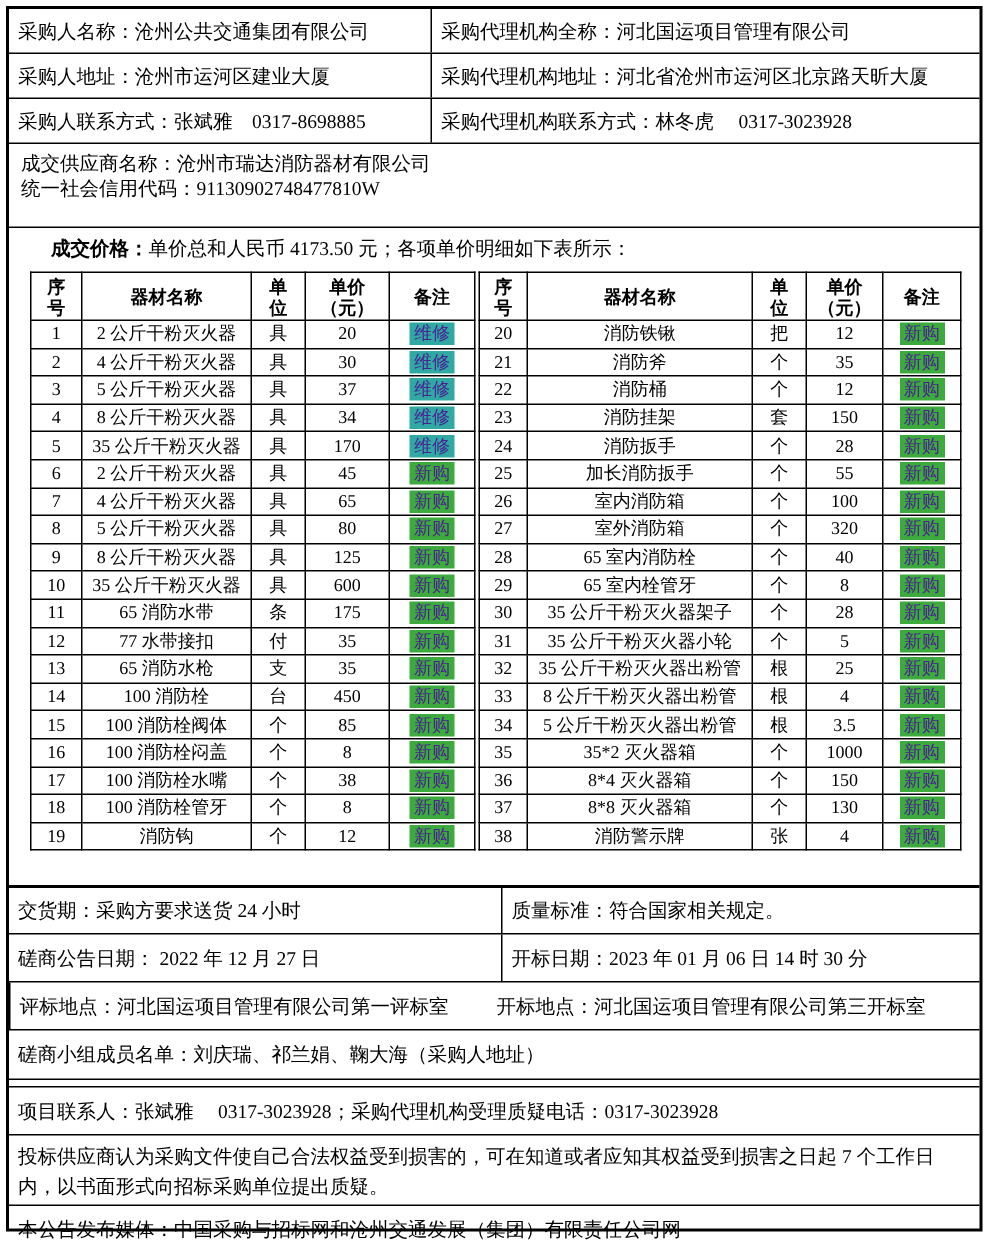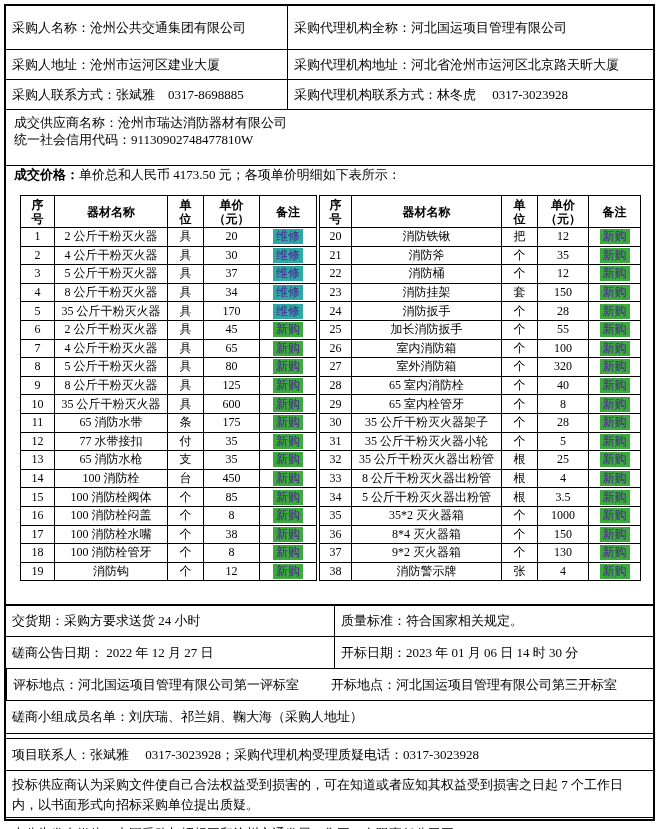--- a/index.html
+++ b/index.html
@@ -13,21 +13,21 @@
     border:2px solid #000;box-sizing:border-box;
     display:flex;flex-direction:column;
   }
   .row{display:flex;border-bottom:1px solid #000;box-sizing:border-box;flex:0 0 auto;}
   .cell{display:flex;align-items:center;padding:0 6px;box-sizing:border-box;overflow:hidden;}
   .cell.right{border-left:1px solid #000;flex:1;}
   .w-top{width:281px;}
   .w-bot{width:328px;}
   .block{box-sizing:border-box;padding:4px 8px;border-bottom:1px solid #000;flex:0 0 auto;}
   .block .line{line-height:17px;}
-  .price-line{display:flex;padding:0 8px;border-bottom:none;box-sizing:border-box;flex:0 0 auto;}
+  .price-line{display:flex;align-items:center;padding:0 8px;border-bottom:none;box-sizing:border-box;flex:0 0 auto;margin-left:20px;}
   .bold{font-weight:bold;}
   .tables{
     box-sizing:border-box;flex:0 0 auto;
     display:flex;justify-content:space-between;align-items:flex-start;
     padding:1px 12px 0 14px;border-bottom:2px solid #000;
   }
   table{border-collapse:collapse;table-layout:fixed;font-size:12px;}
   th,td{border:1px solid #000;text-align:center;padding:0 1px;box-sizing:border-box;overflow:hidden;white-space:nowrap;}
   th{height:32px;font-weight:bold;white-space:pre-line;line-height:14px;}
   td{height:18.6px;line-height:13px;}
@@ -36,21 +36,21 @@
   .chip{display:inline-block;padding:0 3px;line-height:15px;color:#4c1d95;}
   .sep-double{height:4px;border-bottom:1px solid #000;flex:0 0 auto;}
   .wrap .cell{align-items:flex-start;padding-top:4px;}
   .wrap-text{line-height:20px;white-space:normal;}
 </style>
 </head>
 <body>
 
 <div class="doc">
 
-  <div class="row" style="height:44px">
+  <div class="row" style="height:30px">
     <div class="cell w-top">采购人名称：沧州公共交通集团有限公司</div>
     <div class="cell right">采购代理机构全称：河北国运项目管理有限公司</div>
   </div>
   <div class="row" style="height:30px">
     <div class="cell w-top">采购人地址：沧州市运河区建业大厦</div>
     <div class="cell right">采购代理机构地址：河北省沧州市运河区北京路天昕大厦</div>
   </div>
   <div class="row" style="height:30px">
     <div class="cell w-top">采购人联系方式：张斌雅　0317-8698885</div>
     <div class="cell right">采购代理机构联系方式：林冬虎　 0317-3023928</div>
@@ -359,21 +359,21 @@
           </tr>
           <tr>
             <td>36</td>
             <td>8*4 灭火器箱</td>
             <td>个</td>
             <td>150</td>
             <td><span class="chip" style="background: rgb(60, 170, 60);">新购</span></td>
           </tr>
           <tr>
             <td>37</td>
-            <td>9*2 灭火器箱</td>
+            <td>8*8 灭火器箱</td>
             <td>个</td>
             <td>130</td>
             <td><span class="chip" style="background: rgb(60, 170, 60);">新购</span></td>
           </tr>
           <tr>
             <td>38</td>
             <td>消防警示牌</td>
             <td>张</td>
             <td>4</td>
             <td><span class="chip" style="background: rgb(60, 170, 60);">新购</span></td>

